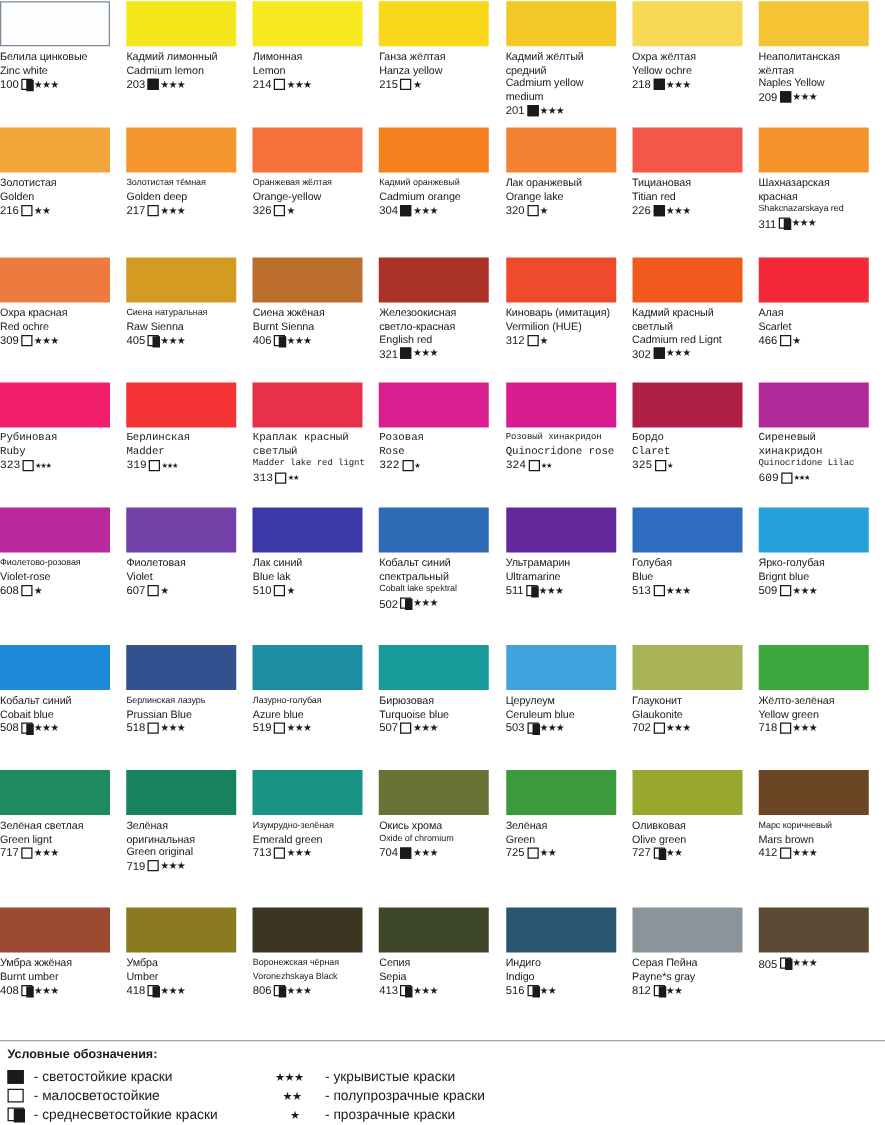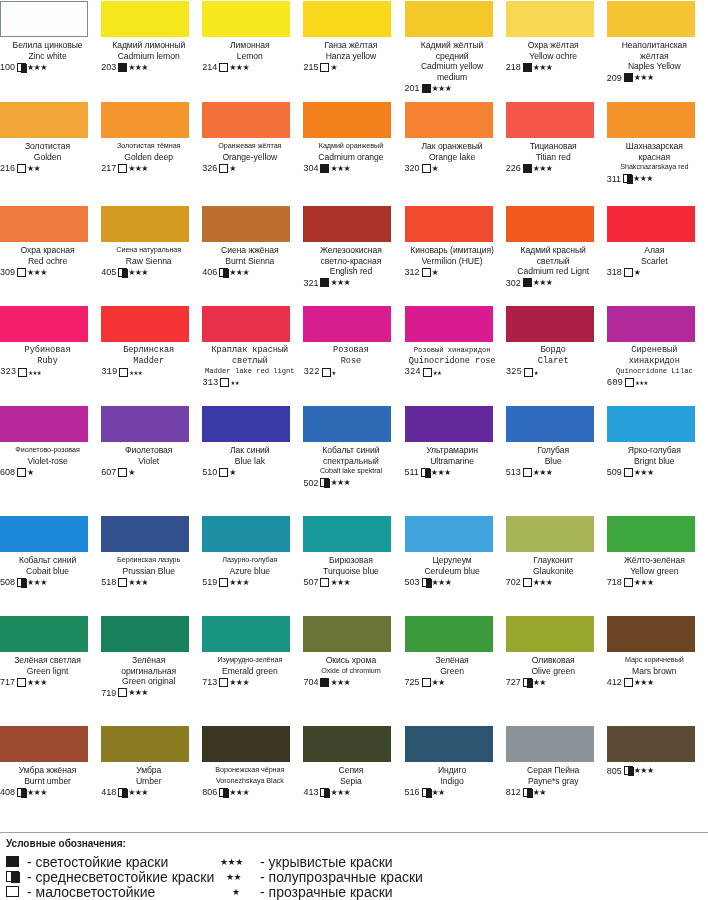--- a/index.html
+++ b/index.html
@@ -19,21 +19,20 @@
   #grid {
     position: absolute;
     left: 0;
     top: 0;
     width: 708px;
     height: 830px;
   }
   .row {
     display: flex;
     width: 708px;
-    text-align: center;
   }
   .cell {
     width: 101.14px;
     padding-right: 6px;
     position: relative;
   }
   .swatch {
     width: 88px;
     height: 36px;
     margin-bottom: 3px;
@@ -146,21 +145,21 @@
     width: 40px;
     text-align: left;
     font-size: 9px;
     color: #1a1a1a;
     letter-spacing: -0.5px;
     flex: none;
   }
   .legend-stars.c2 { padding-left: 6px; }
   .legend-stars.c1 { padding-left: 12px; }
   .legend-text {
-    font-size: 14px;
+    font-size: 11px;
     color: #1a1a1a;
     white-space: nowrap;
   }
 </style>
 </head>
 <body>
 
 <div id="page">
 
   <div id="grid">
@@ -415,21 +414,21 @@
             <span class="stars">★★★</span>
           </div>
         </div>
         <div class="cell">
           <div class="swatch" style="background: rgb(244, 40, 54);"></div>
           <div class="names">
             <span class="nm-ru">Алая</span>
             <span class="nm-en">Scarlet</span>
           </div>
           <div class="codeline">
-            <span class="code">318</span>
+            <span class="code">466</span>
             <span class="light-box empty"></span>
             <span class="stars">★</span>
           </div>
         </div>
       </div>
       <div class="row" style="height: 100px; font-family: Liberation Mono, monospace;">
         <div class="cell">
           <div class="swatch" style="background: rgb(244, 31, 108);"></div>
           <div class="names">
             <span class="nm-ru">Рубиновая</span>
@@ -862,26 +861,26 @@
 
   <div id="legend">
     <div id="legend-title">Условные обозначения:</div>
     <div class="legend-cols">
       <div class="legend-col left">
           <div class="legend-row">
             <span class="legend-swatch full"></span>
             <span class="legend-text">- светостойкие краски</span>
           </div>
           <div class="legend-row">
+            <span class="legend-swatch empty"></span>
+            <span class="legend-text">- малосветостойкие</span>
+          </div>
+          <div class="legend-row">
             <span class="legend-swatch half"></span>
             <span class="legend-text">- среднесветостойкие краски</span>
-          </div>
-          <div class="legend-row">
-            <span class="legend-swatch empty"></span>
-            <span class="legend-text">- малосветостойкие</span>
           </div>
         </div>
       <div class="legend-col right">
           <div class="legend-row">
             <span class="legend-stars">★★★</span>
             <span class="legend-text">- укрывистые краски</span>
           </div>
           <div class="legend-row">
             <span class="legend-stars c2">★★</span>
             <span class="legend-text">- полупрозрачные краски</span>

